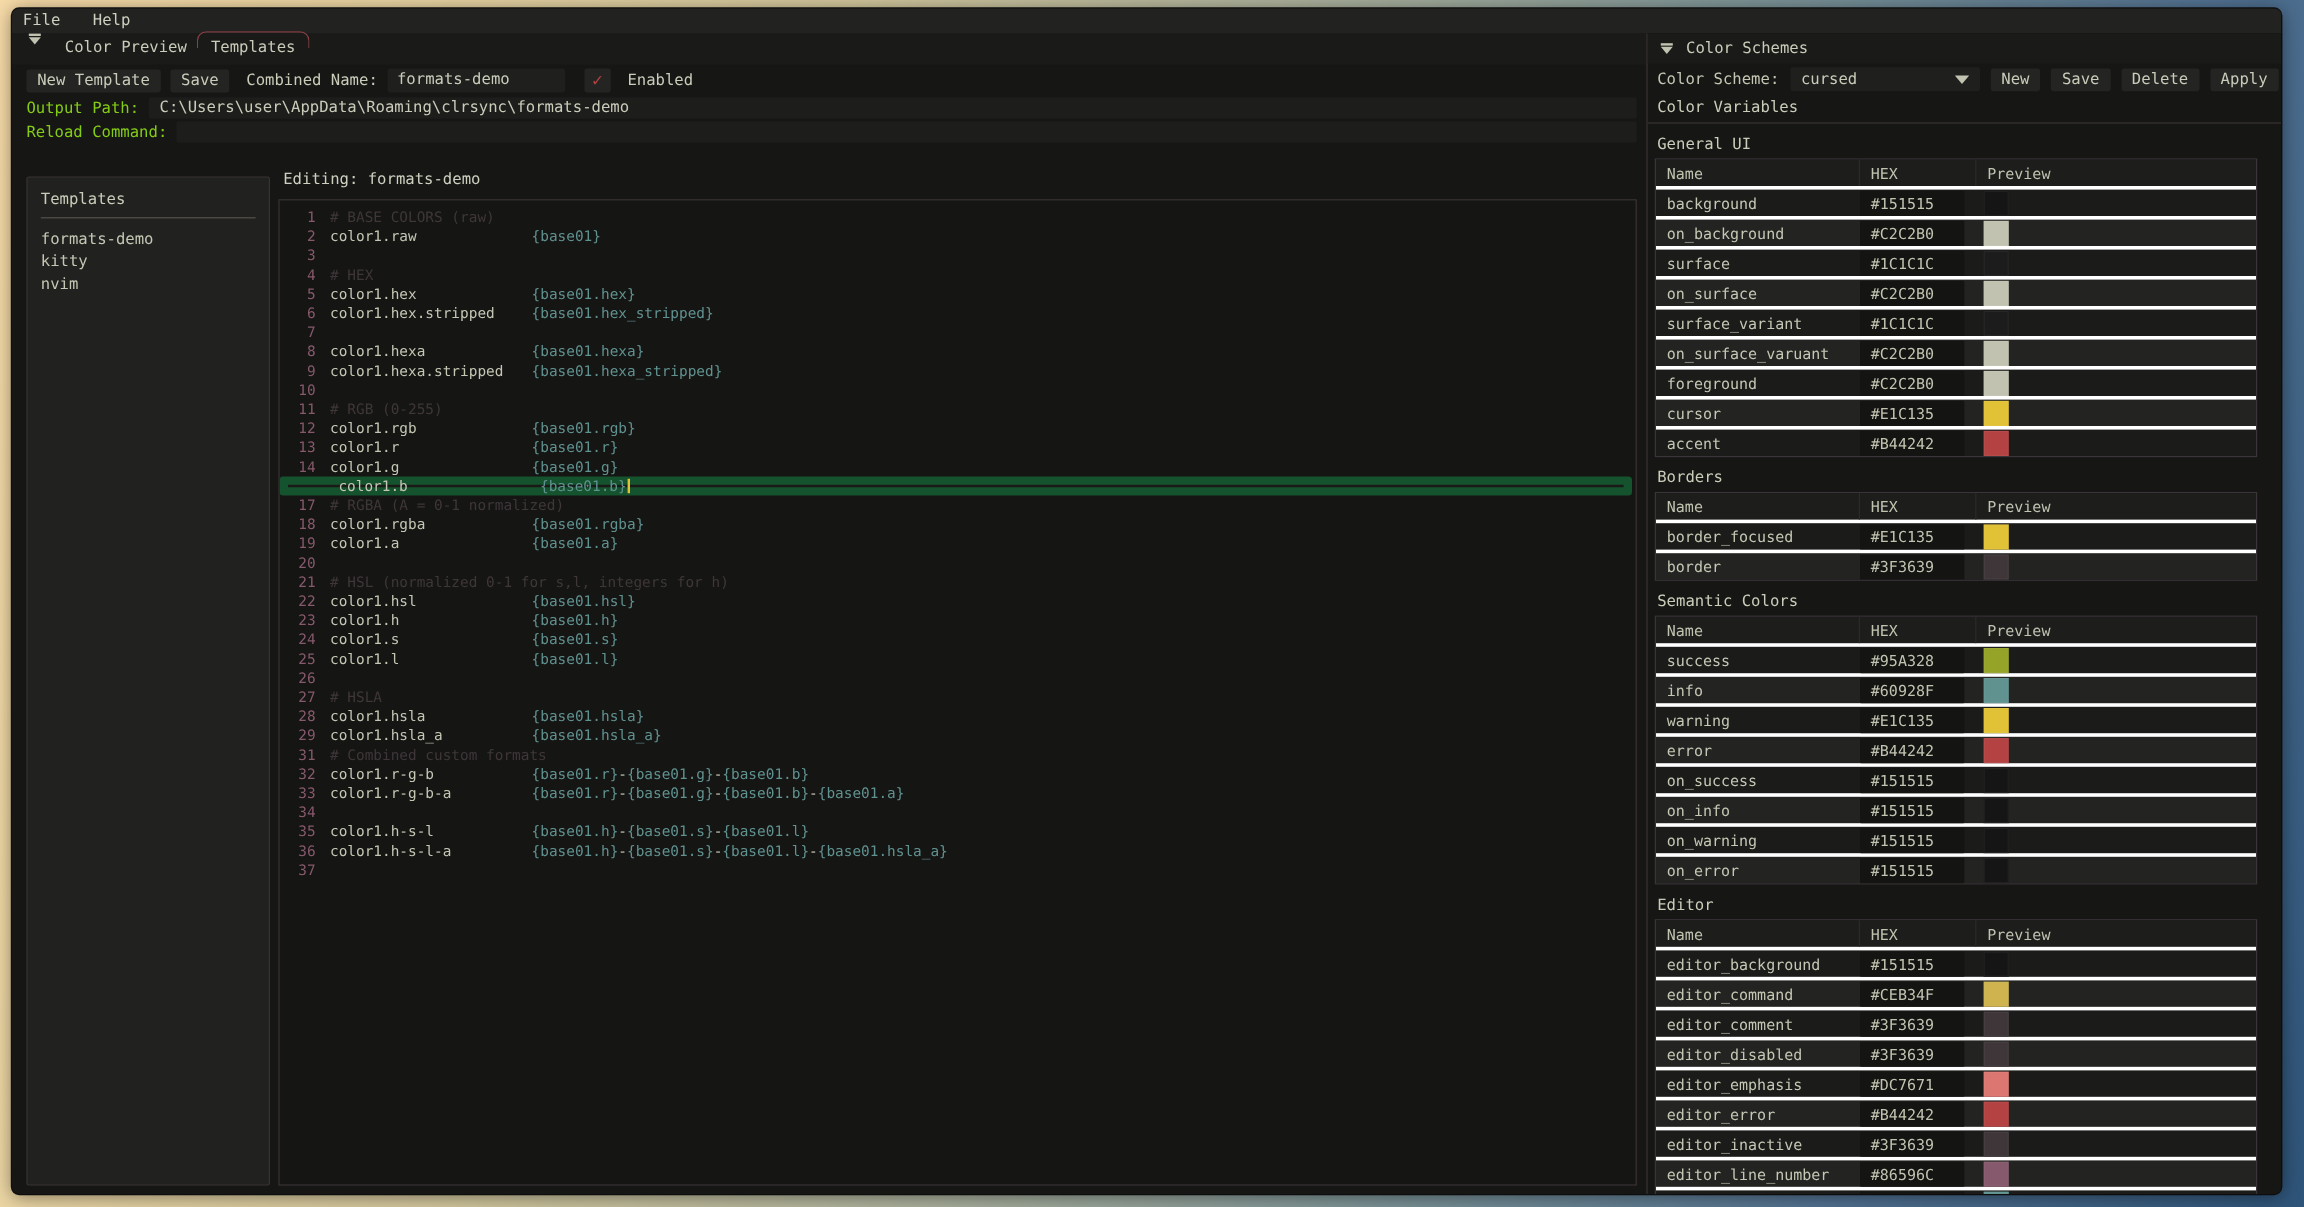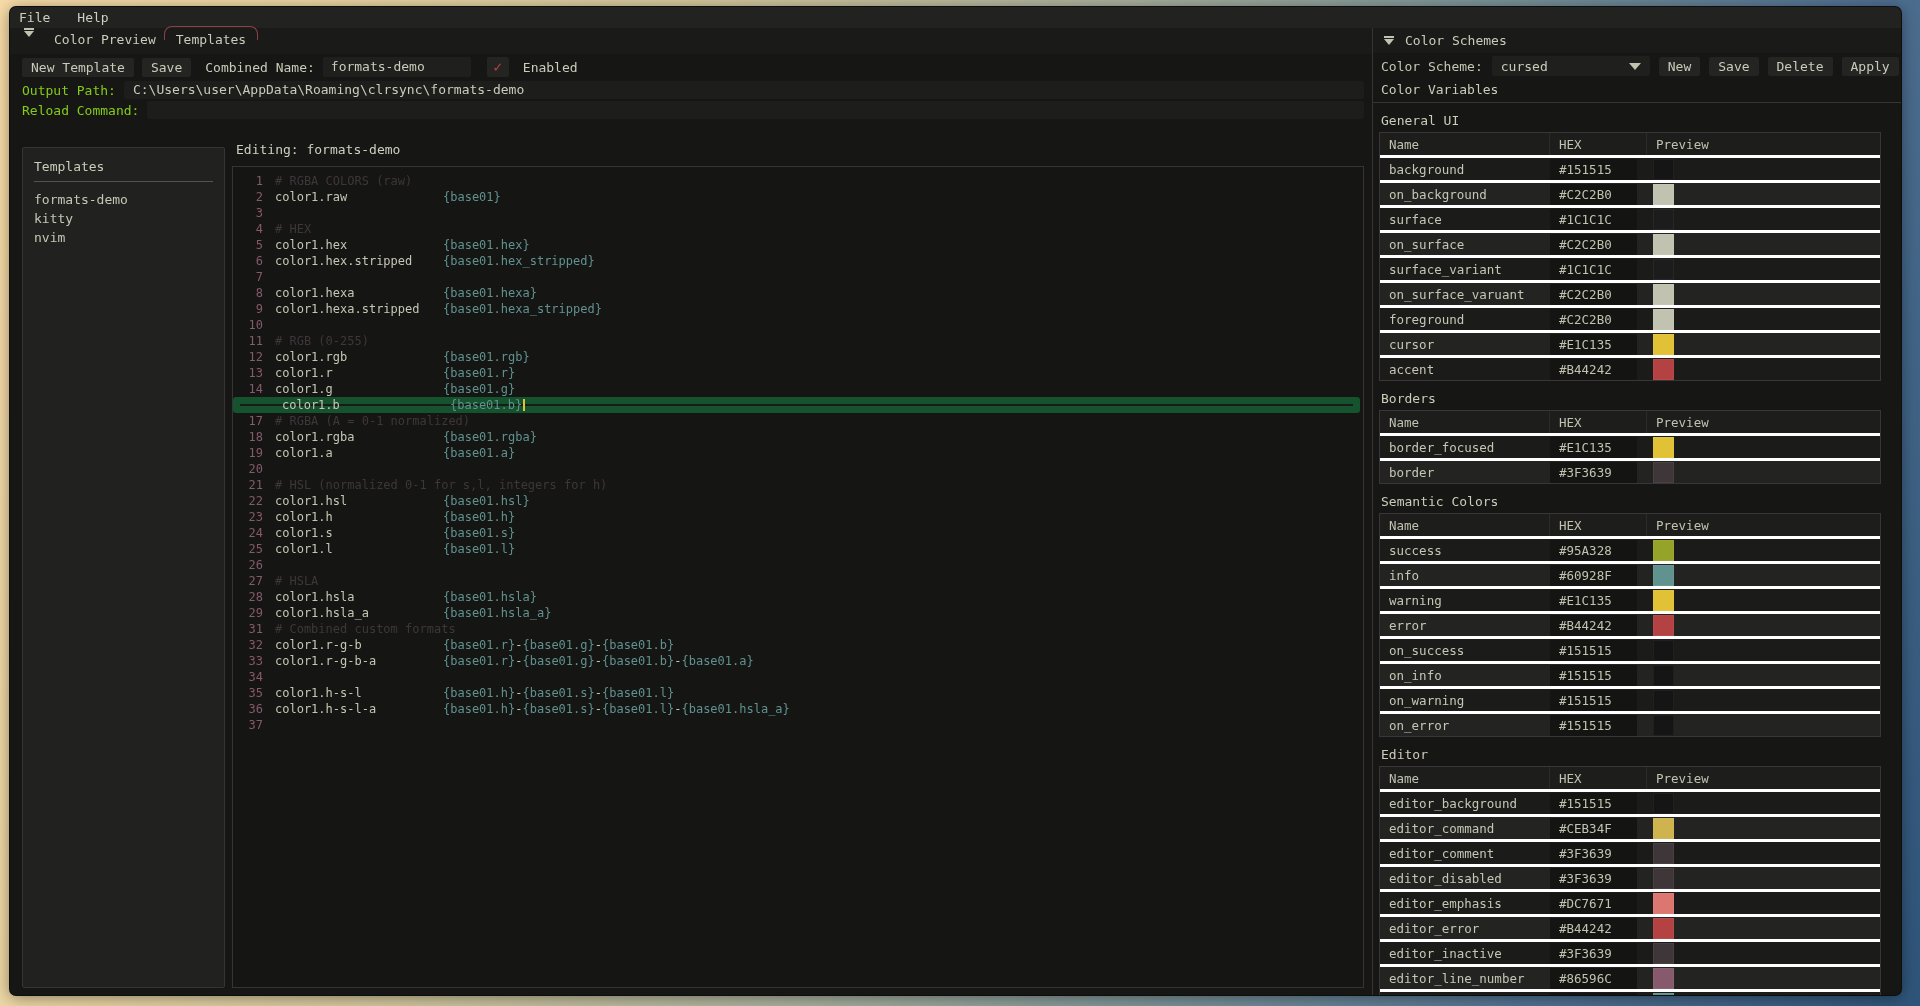--- a/index.html
+++ b/index.html
@@ -136,21 +136,21 @@
               <div class="tpl-item">kitty</div>
               <div class="tpl-item">nvim</div>
             </div>
         </div>
 
         <div class="editor-area">
           <div class="editor-heading">Editing: formats-demo</div>
           <div class="codebox" id="codebox">
               <div class="line">
                 <span class="lnum">1</span>
-                <span class="cmt"># RGBA COLORS (raw)</span>
+                <span class="cmt"># BASE COLORS (raw)</span>
               </div>
               <div class="line">
                 <span class="lnum">2</span>
                 <span class="lkey">color1.raw</span>
                 <span class="lval"><span class="tok">{base01}</span></span>
               </div>
               <div class="line">
                 <span class="lnum">3</span>
               </div>
               <div class="line">

